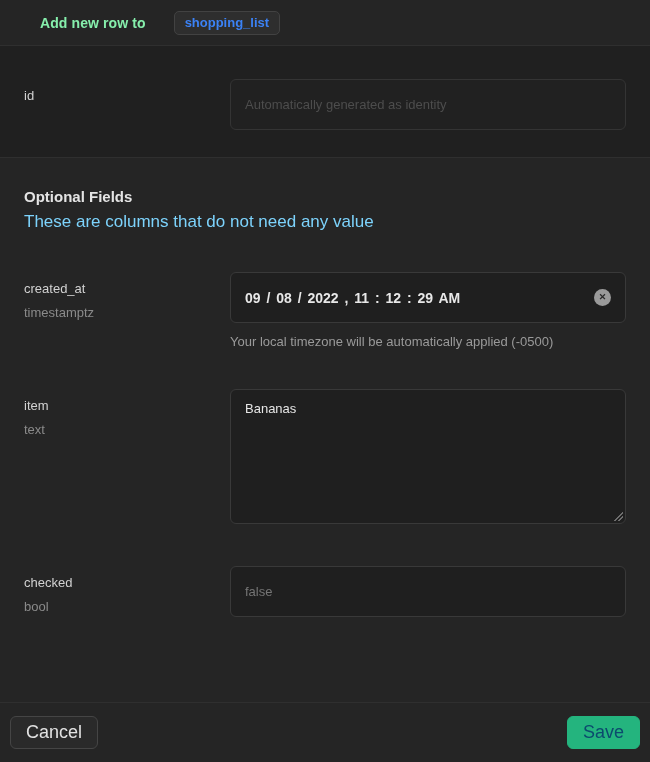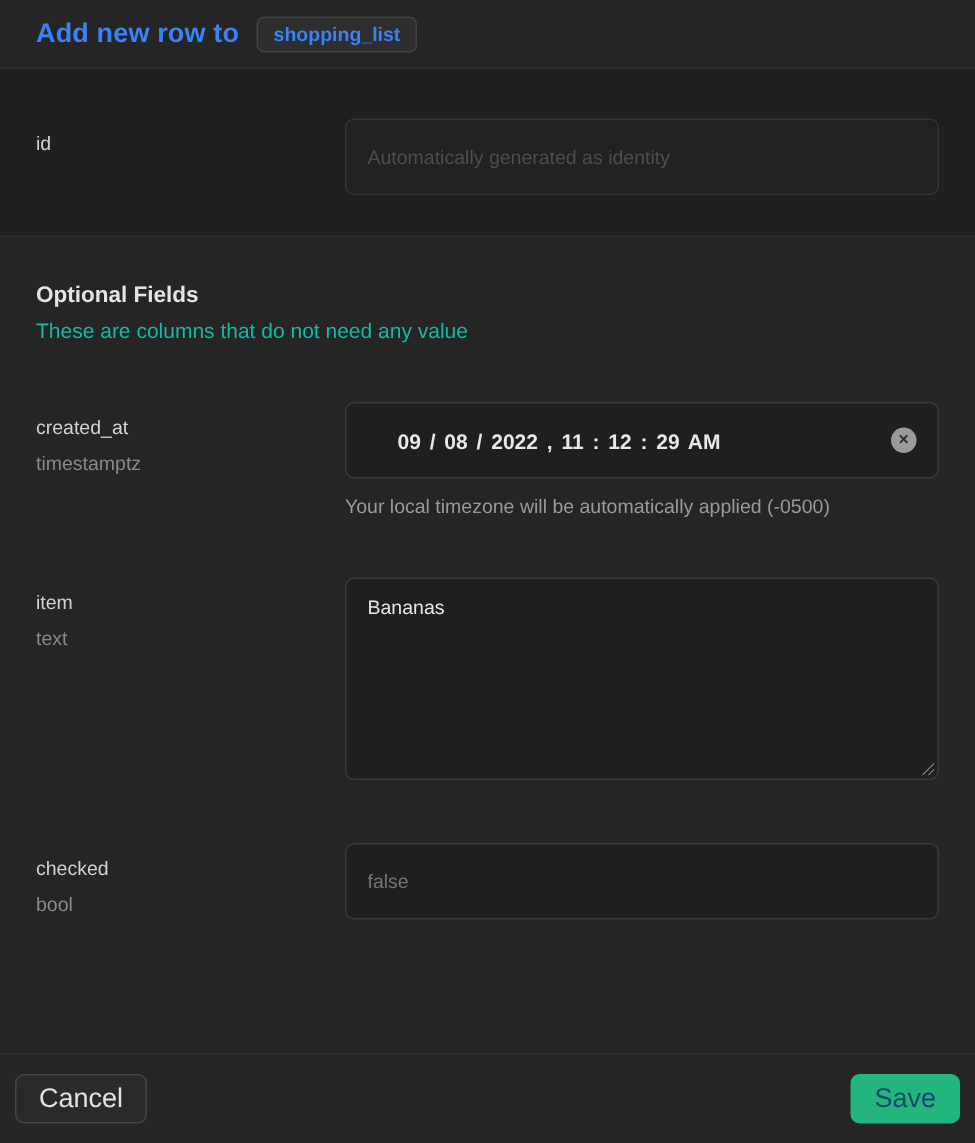--- a/index.html
+++ b/index.html
@@ -14,21 +14,21 @@
   .panel { width: 650px; height: 762px; display: flex; flex-direction: column; background: #242424; }
 
   
   .panel-header {
     flex: 0 0 46px; height: 46px;
     display: flex; align-items: center; gap: 12px;
     padding: 0 24px;
     background: #252525;
     border-bottom: 1px solid #2f2f2f;
   }
-  .panel-title { margin: 0; font-size: 18px; font-weight: 700; color: #3b82f6; letter-spacing: .1px; }
+  .panel-title { margin: 16px; font-size: 14px; font-weight: 700; color: #86efac; letter-spacing: .1px; }
   .table-badge {
     background: #2e2e2e; border: 1px solid #424242; border-radius: 5px;
     padding: 3px 10px 4px; font-size: 13px; font-weight: 600; color: #3b82f6;
   }
 
   
   .section-required {
     flex: 0 0 112px;
     background: #202020;
     border-bottom: 1px solid #2f2f2f;
@@ -50,28 +50,28 @@
     font-size: 13px; color: #e6e6e6;
     font-family: inherit;
     outline: none;
   }
   input.input::placeholder { color: #757575; }
   input.input.disabled { background: #212121; border-color: #343434; }
   input.input.disabled::placeholder { color: #4d4d4d; }
 
   .sec-head { padding-top: 30px; }
   .sec-head h2 { margin: 0; font-size: 15px; font-weight: 700; color: #e4e4e4; }
-  .sec-head p { margin: 7px 0 0; font-size: 14px; color: #14b8a6; }
+  .sec-head p { margin: 7px 0 0; font-size: 17px; color: #7dd3fc; }
 
   .row-created { margin-top: 40px; }
   .datetime-input {
     display: flex; align-items: center; justify-content: space-between;
     cursor: text;
   }
-  .datetime-value { font-size: 14px; font-weight: 600; color: #e8e8e8; word-spacing: 2px; white-space: nowrap; margin-left: 20px; }
+  .datetime-value { font-size: 14px; font-weight: 600; color: #e8e8e8; word-spacing: 2px; white-space: nowrap; }
   .clear-btn {
     flex: 0 0 auto; width: 17px; height: 17px; border-radius: 50%;
     background: #9a9a9a; border: none; padding: 0;
     display: flex; align-items: center; justify-content: center;
     cursor: pointer;
   }
   .clear-btn span { font-size: 9px; line-height: 1; color: #2a2a2a; font-weight: 700; }
   .helper-text { margin: 11px 0 0; font-size: 13px; color: #9a9a9a; }
 
   .row-item { margin-top: 40px; }

